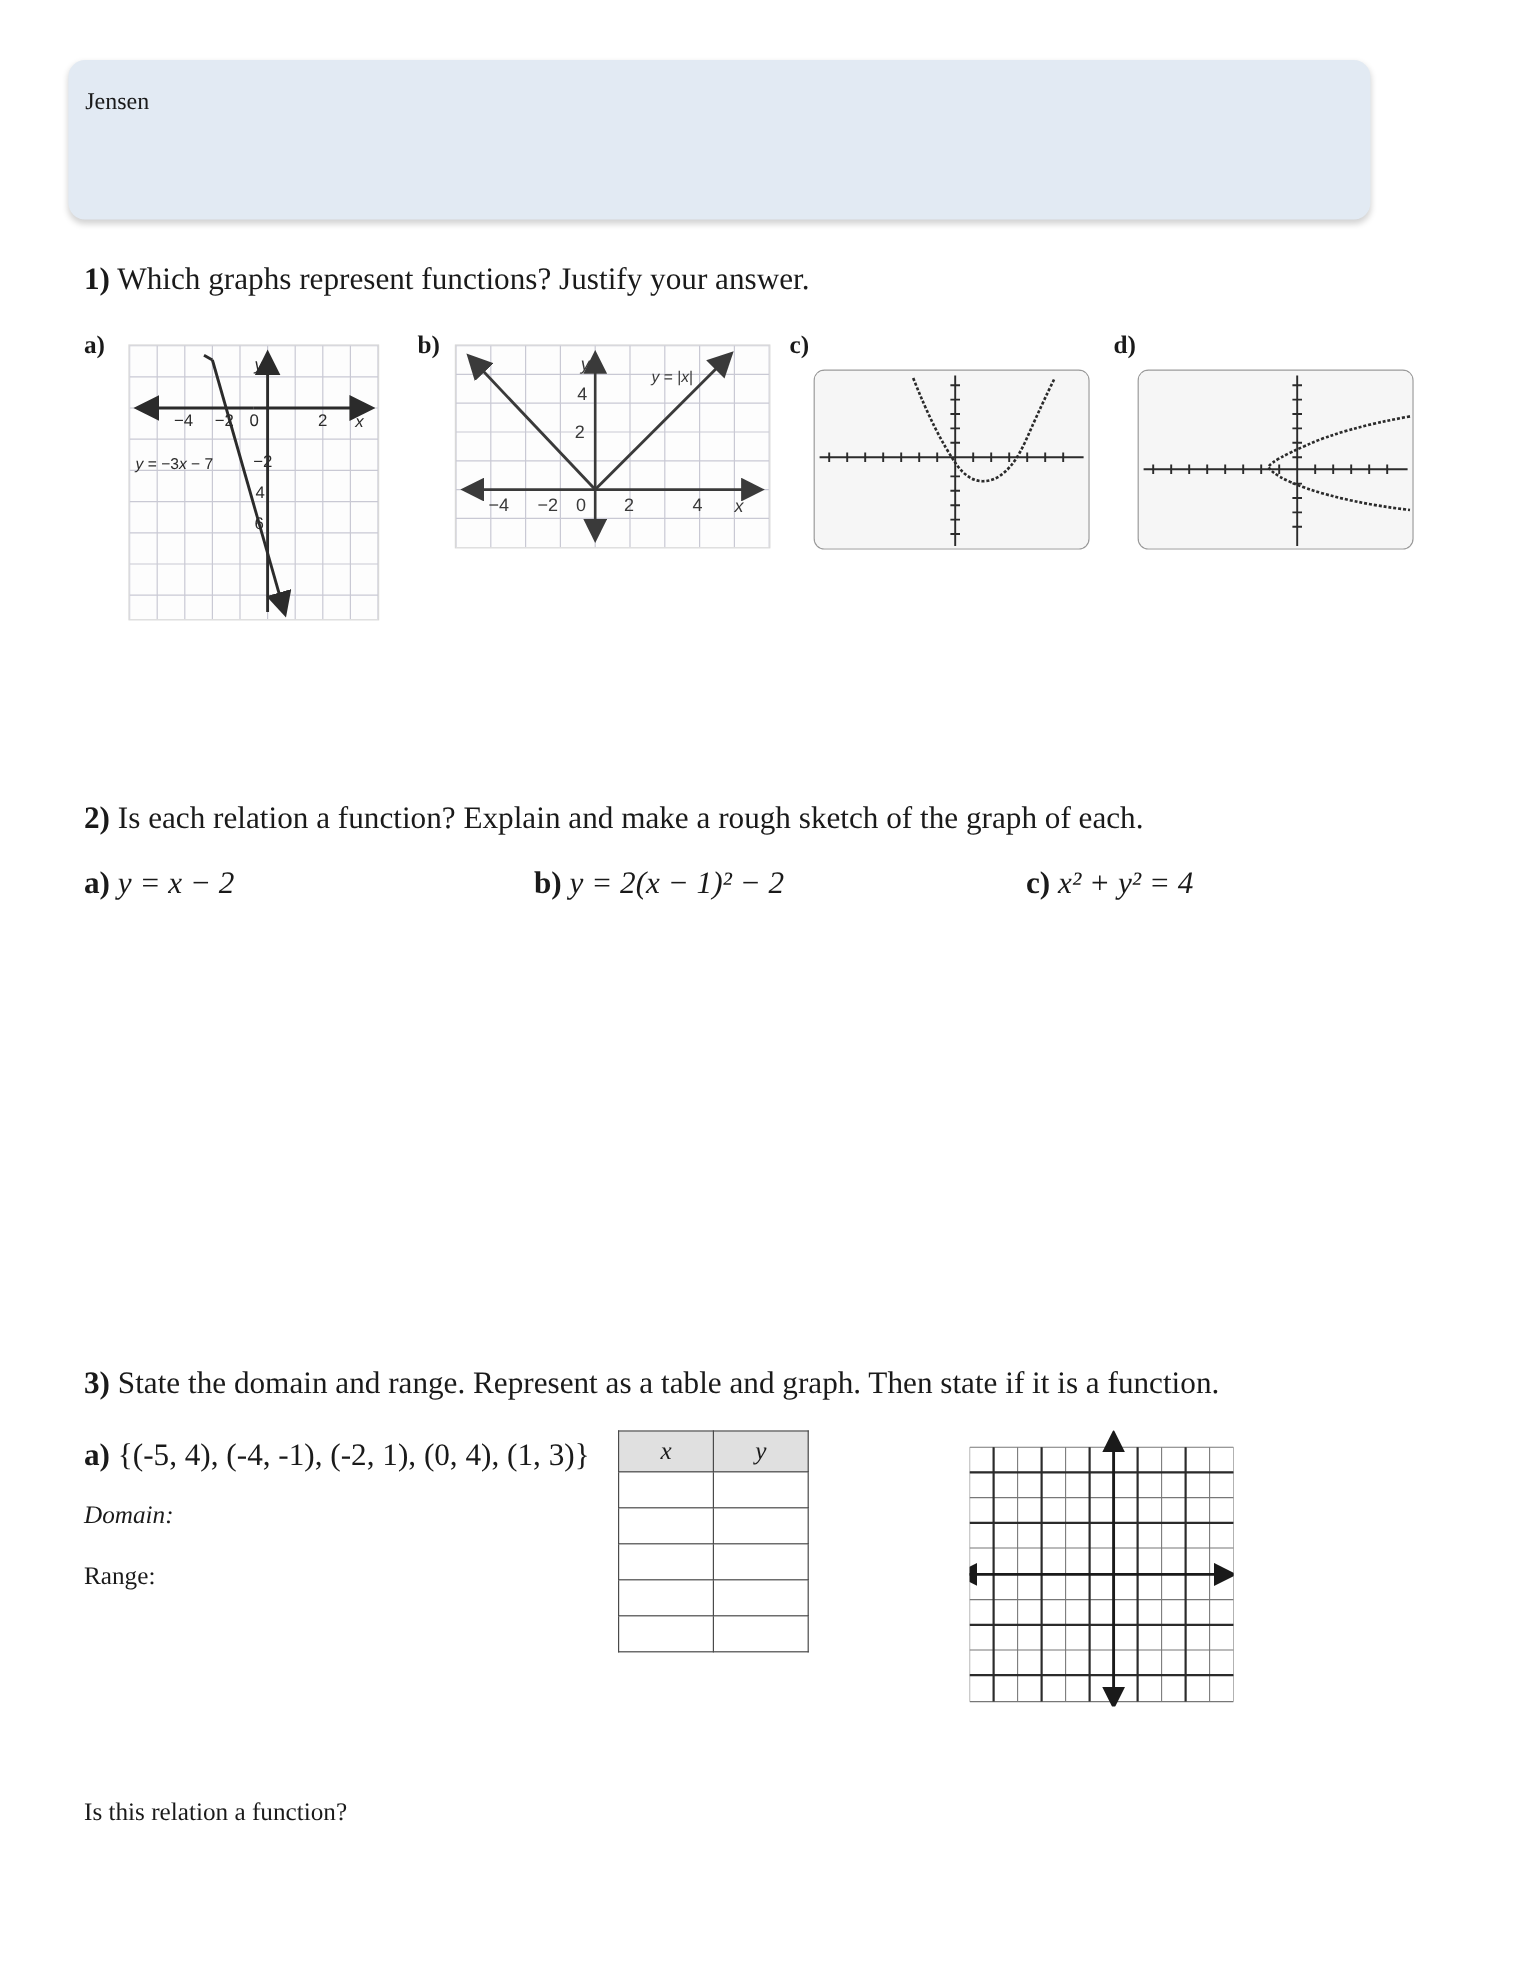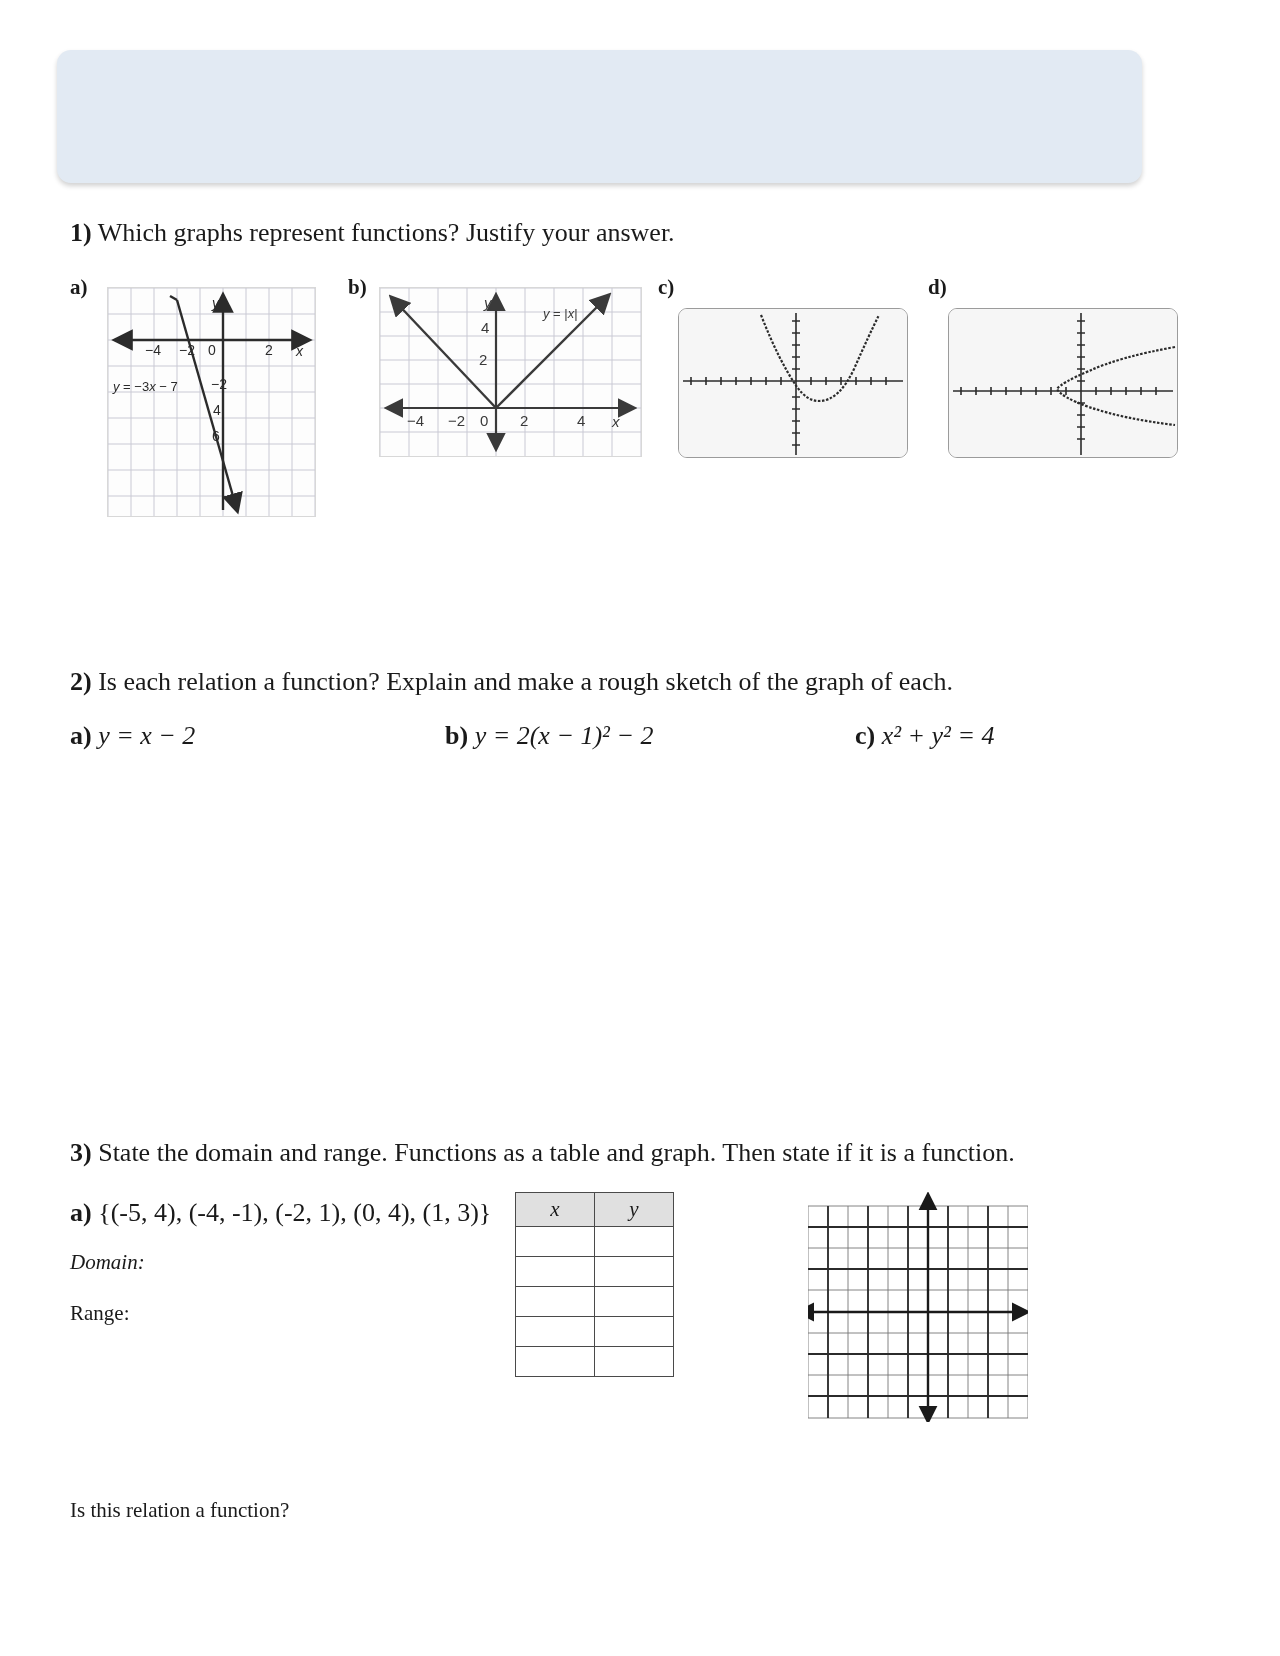--- a/index.html
+++ b/index.html
@@ -109,20 +109,21 @@
 
   .dr-label {
     position: absolute;
     font-size: 21px;
   }
 </style>
 </head>
 <body>
 
 <div class="header-card">
+  <div class="header-sub">Jensen</div>
 </div>
 
 <div class="q-text" style="left:70px; top:216px;">
   <span class="q-num">1)</span>
   <span>Which graphs represent functions? Justify your answer.</span>
 </div>
 
 <div class="q1-letter" style="left:70px; top:275px;">a)</div>
 <div class="q1-letter" style="left:348px; top:275px;">b)</div>
 <div class="q1-letter" style="left:658px; top:275px;">c)</div>
@@ -320,21 +321,21 @@
   <span class="part-label">b)</span>
   <span class="math">y = 2(x − 1)² − 2</span>
 </div>
 <div class="q-text" style="left:855px; top:719px;">
   <span class="part-label">c)</span>
   <span class="math">x² + y² = 4</span>
 </div>
 
 <div class="q-text" style="left:70px; top:1136px;">
   <span class="q-num">3)</span>
-  <span>State the domain and range. Functions as a table and graph. Then state if it is a function.</span>
+  <span>State the domain and range. Represent as a table and graph. Then state if it is a function.</span>
 </div>
 
 <div class="q-text" style="left:70px; top:1196px;">
   <span class="part-label">a)</span>
   <span>{(-5, 4), (-4, -1), (-2, 1), (0, 4), (1, 3)}</span>
 </div>
 
 <div class="dr-label" style="left:70px; top:1250px;font-style:italic;">Domain:</div>
 <div class="dr-label" style="left:70px; top:1301px;">Range:</div>
 <div class="dr-label" style="left:70px; top:1498px;">Is this relation a function?</div>

